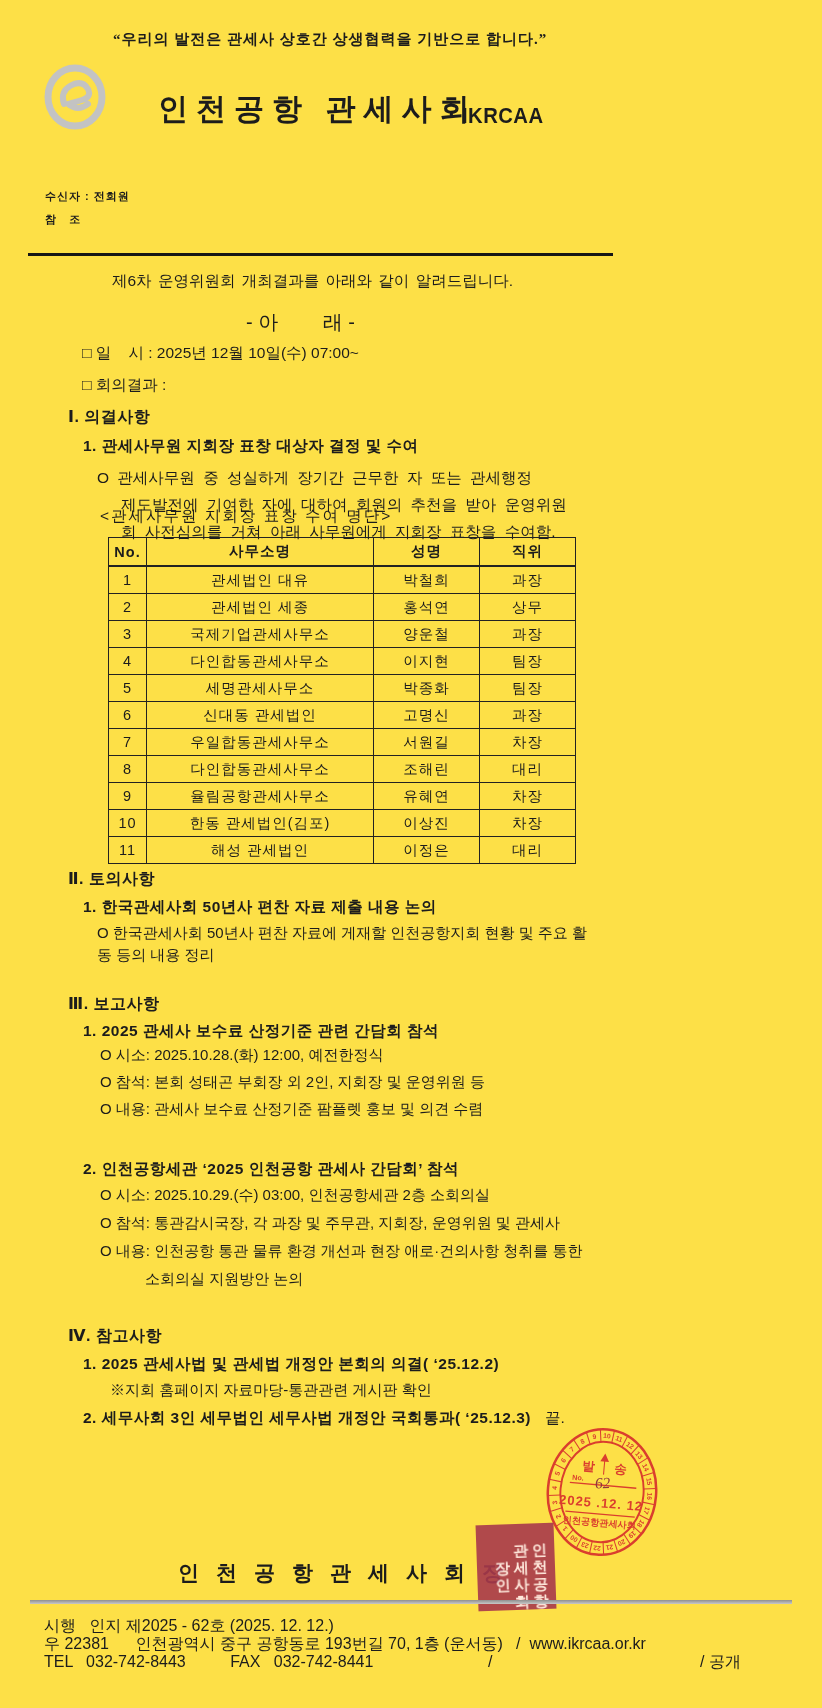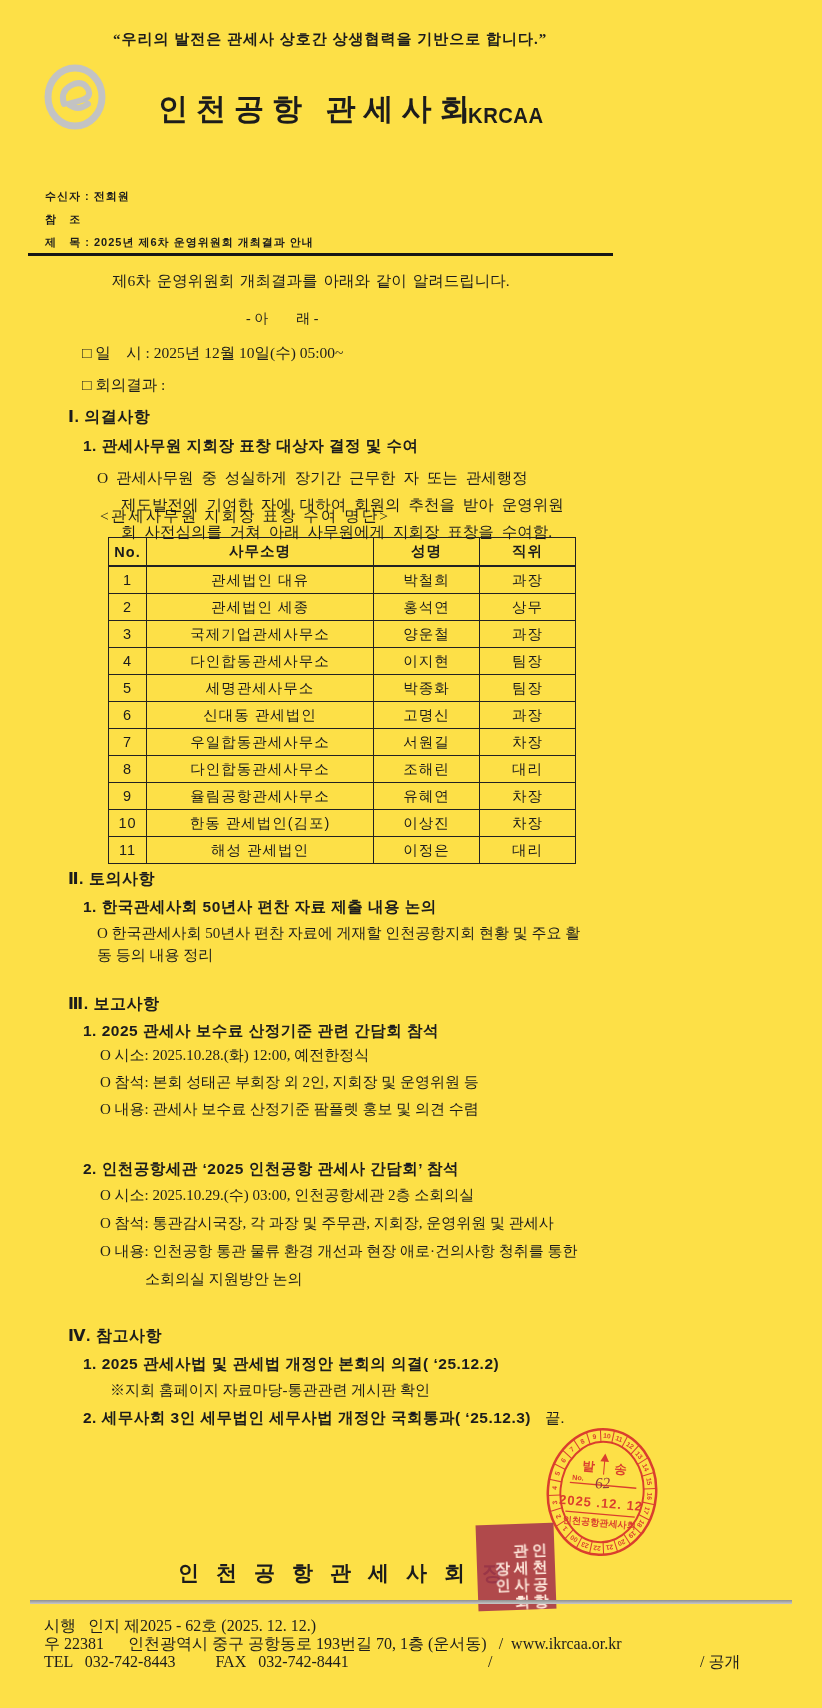--- a/index.html
+++ b/index.html
@@ -1,20 +1,20 @@
 <!DOCTYPE html>
 <html><head>
 <meta charset="utf-8">
 <style>
   html,body{margin:0;padding:0;background:#e8e8e8;}
   .page{position:relative;width:822px;height:1708px;background:#fde047;margin:0 auto;
         font-family:"Liberation Serif","DejaVu Serif",serif;color:#1c1c1c;overflow:hidden;}
   .ln{position:absolute;white-space:pre;font-size:15.5px;line-height:1.25;}
   .gothic{font-family:"Liberation Sans","DejaVu Sans",sans-serif;font-weight:bold;}
-  .serif{font-family:Liberation Serif, serif;font-weight:normal;}
+  .serif{font-family:Liberation Sans, sans-serif;font-weight:normal;}
   .slogan{font-size:15px;font-weight:bold;letter-spacing:1px;}
   .doc-title{font-size:30px;font-weight:bold;letter-spacing:8px;}
   .abbr{font-size:22px;transform:scaleX(0.92);transform-origin:left center;letter-spacing:0.5px;}
   .meta{font-size:11px;letter-spacing:1px;}
   .subject-underline{position:absolute;left:28px;top:253px;width:585px;height:3px;background:#161616;}
   .wsp3{word-spacing:4px;}
   .wsp2{word-spacing:2px;}
   .sec-h{font-size:16px;letter-spacing:0.5px;}
   .item-h{font-size:15.5px;letter-spacing:0.5px;}
   .detail{font-size:15px;}
@@ -75,26 +75,25 @@
   <svg class="logo" viewBox="0 0 62 66">
     <ellipse cx="31" cy="33" rx="27" ry="29" fill="none" stroke="#c3c3c3" stroke-width="7"></ellipse>
     <path d="M20 40 Q16 28 26 22 Q38 15 44 25 Q48 33 38 36 L24 40 Q34 48 44 40" fill="none" stroke="#c3c3c3" stroke-width="6" stroke-linecap="round"></path>
   </svg>
 
   <div class="ln doc-title" style="left:158px;top:90px;">인천공항 관세사회</div>
   <div class="ln gothic abbr" style="left:462px;top:102px;">IKRCAA</div>
 
   <div class="ln gothic meta" style="left:45px;top:190px;">수신자 : 전회원</div>
   <div class="ln gothic meta" style="left:45px;top:213px;">참   조</div>
-  <div class="ln gothic meta" style="left:45px;top:236px;">제   목 : 2025년 제6차 운영위원회 개최결과 안내</div>
   <div class="subject-underline"></div>
 
   <div class="ln serif wsp2" style="left:112px;top:271px;">제6차 운영위원회 개최결과를 아래와 같이 알려드립니다.</div>
-  <div class="ln serif" style="left:246px;top:310px;font-size:14px;">- 아        래 -</div>
-  <div class="ln serif" style="left:82px;top:343px;">□ 일    시 : 2025년 12월 10일(수) 05:00~</div>
+  <div class="ln serif" style="left:246px;top:310px;font-size:20px;">- 아        래 -</div>
+  <div class="ln serif" style="left:82px;top:343px;">□ 일    시 : 2025년 12월 10일(수) 07:00~</div>
   <div class="ln serif" style="left:82px;top:375px;">□ 회의결과 :</div>
 
   <div class="ln gothic sec-h" style="left:68px;top:407px;">Ⅰ. 의결사항</div>
   <div class="ln gothic item-h" style="left:83px;top:436px;">1. 관세사무원 지회장 표창 대상자 결정 및 수여</div>
   <div class="ln serif wsp3" style="left:97px;top:468px;">O 관세사무원 중 성실하게 장기간 근무한 자 또는 관세행정</div>
   <div class="ln serif wsp3" style="left:121px;top:522px;">회 사전심의를 거쳐 아래 사무원에게 지회장 표창을 수여함.</div>
   <div class="ln serif wsp3" style="left:121px;top:495px;">제도발전에 기여한 자에 대하여 회원의 추천을 받아 운영위원</div>
   <div class="ln serif caption" style="left:100px;top:505px;top:506px;">&lt;관세사무원 지회장 표창 수여 명단&gt;</div>
 
   <table class="award-table">

